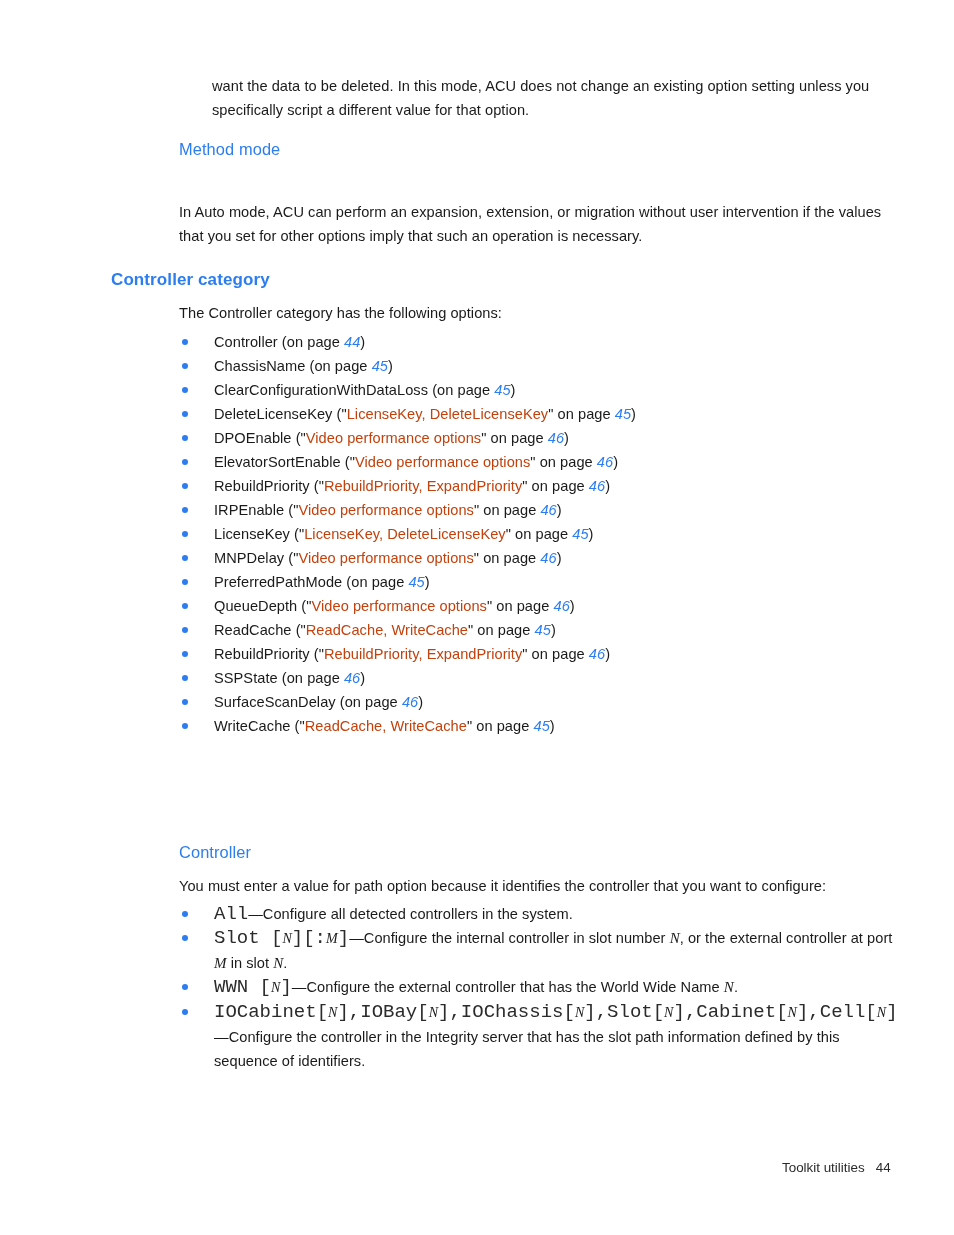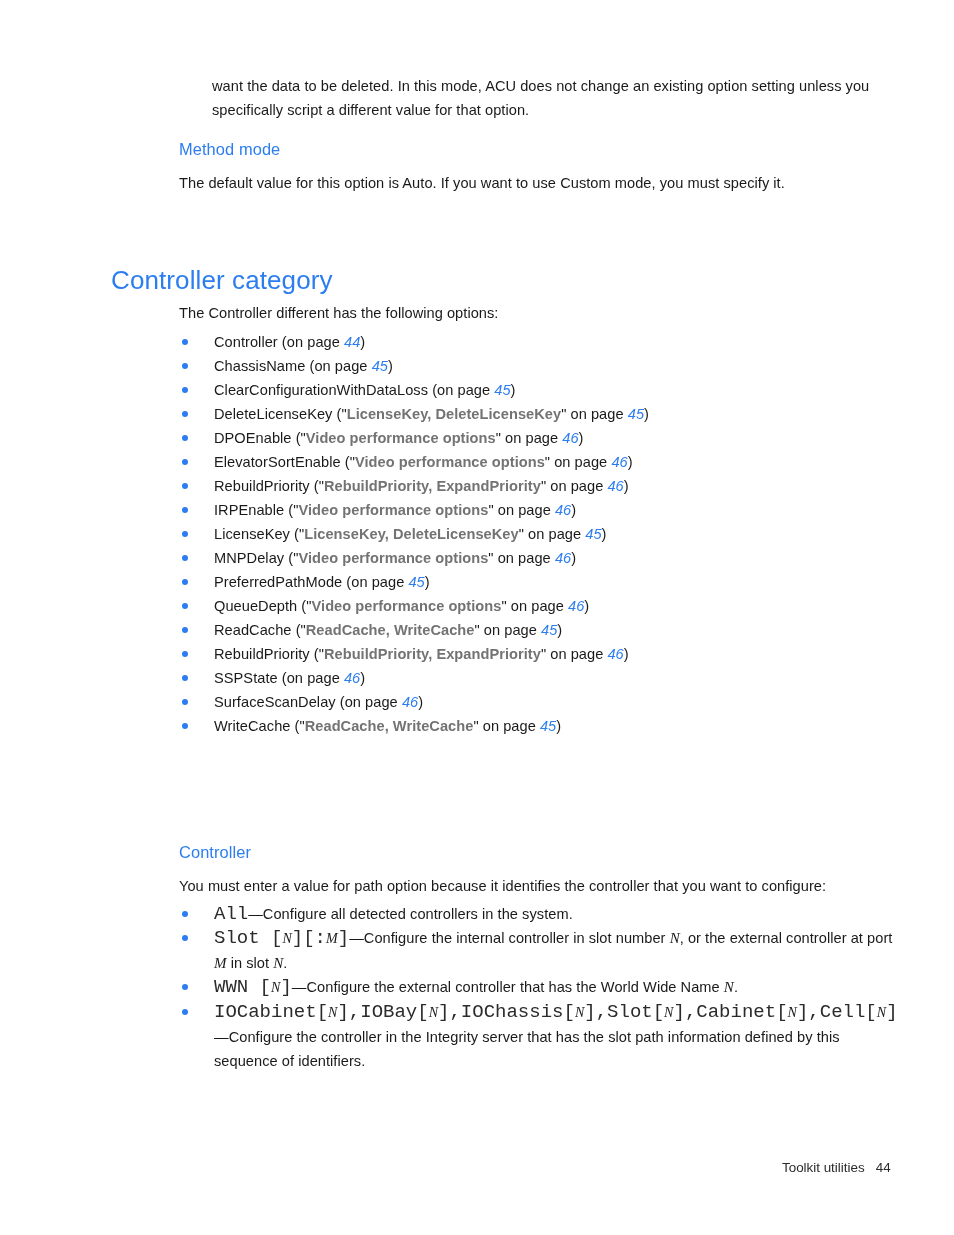--- a/index.html
+++ b/index.html
@@ -24,24 +24,24 @@
   
   .para {
     position: absolute;
     font-size: 14.6px;
     line-height: 24px;
     color: #1a1a1a;
     letter-spacing: 0.05px;
   }
   .h1 {
     position: absolute;
-    font-size: 26px;
+    font-size: 17px;
     line-height: 30px;
     color: #2b7df0;
-    font-weight: normal;
+    font-weight: bold;
     letter-spacing: 0.1px;
     margin: 0;
   }
   .h2 {
     position: absolute;
     font-size: 16.4px;
     line-height: 22px;
     color: #2b7df0;
     font-weight: normal;
     letter-spacing: 0.1px;
@@ -66,22 +66,21 @@
   .bullet-dot {
     position: absolute;
     left: 3px;
     top: 9px;
     width: 6px;
     height: 6px;
     border-radius: 50%;
     background: #2b7df0;
   }
   .link {
-    color: #737373;
-    font-weight: bold;
+    color: #c2410c;
   }
   .pg {
     color: #2b7df0;
     font-style: italic;
   }
   .mono {
     font-family: "Liberation Mono", monospace;
     font-size: 19px;
     color: #2b2b2b;
     letter-spacing: 0;
@@ -111,26 +110,26 @@
 </style>
 </head>
 <body>
 
 <div class="page">
 
   <div class="para" style="left:184px; top:74px; width:688px;">want the data to be deleted. In this mode, ACU does not change an existing option setting unless you specifically script a different value for that option.</div>
 
   <div class="h2" style="left:151px; top:138px;">Method mode</div>
 
-  <div class="para" style="left:151px; top:171px; width:722px;">The default value for this option is Auto. If you want to use Custom mode, you must specify it.</div>
 
+  <div class="para" style="left:151px; top:200px; width:722px;">In Auto mode, ACU can perform an expansion, extension, or migration without user intervention if the values that you set for other options imply that such an operation is necessary.</div>
 
   <div class="h1" style="left:83px; top:265px;">Controller category</div>
 
-  <div class="para" style="left:151px; top:301px; width:722px;">The Controller different has the following options:</div>
+  <div class="para" style="left:151px; top:301px; width:722px;">The Controller category has the following options:</div>
 
   <ul class="bullet-list" id="option-list" style="left:151px; top:330px; width:722px;">
       <li class="bullet-row"><span class="bullet-dot"></span><span>Controller</span><span> (on page </span><span class="pg">44</span><span>)</span></li>
       <li class="bullet-row"><span class="bullet-dot"></span><span>ChassisName</span><span> (on page </span><span class="pg">45</span><span>)</span></li>
       <li class="bullet-row"><span class="bullet-dot"></span><span>ClearConfigurationWithDataLoss</span><span> (on page </span><span class="pg">45</span><span>)</span></li>
       <li class="bullet-row"><span class="bullet-dot"></span><span>DeleteLicenseKey</span><span> ("</span><span class="link">LicenseKey, DeleteLicenseKey</span><span>" on page </span><span class="pg">45</span><span>)</span></li>
       <li class="bullet-row"><span class="bullet-dot"></span><span>DPOEnable</span><span> ("</span><span class="link">Video performance options</span><span>" on page </span><span class="pg">46</span><span>)</span></li>
       <li class="bullet-row"><span class="bullet-dot"></span><span>ElevatorSortEnable</span><span> ("</span><span class="link">Video performance options</span><span>" on page </span><span class="pg">46</span><span>)</span></li>
       <li class="bullet-row"><span class="bullet-dot"></span><span>RebuildPriority</span><span> ("</span><span class="link">RebuildPriority, ExpandPriority</span><span>" on page </span><span class="pg">46</span><span>)</span></li>
       <li class="bullet-row"><span class="bullet-dot"></span><span>IRPEnable</span><span> ("</span><span class="link">Video performance options</span><span>" on page </span><span class="pg">46</span><span>)</span></li>

